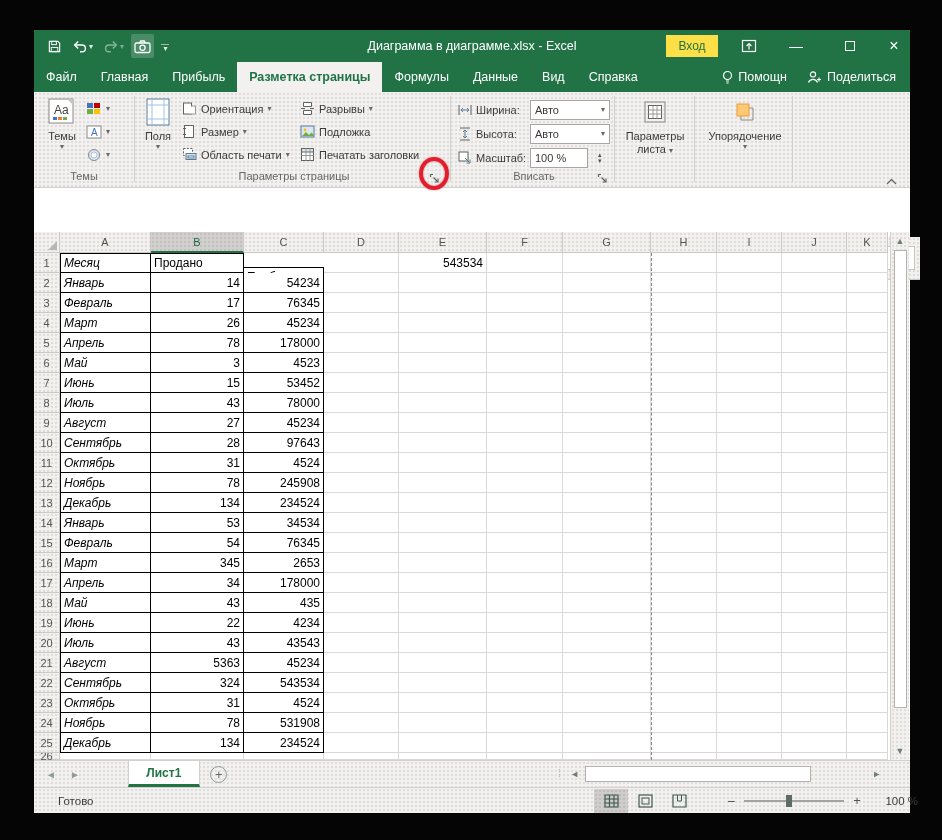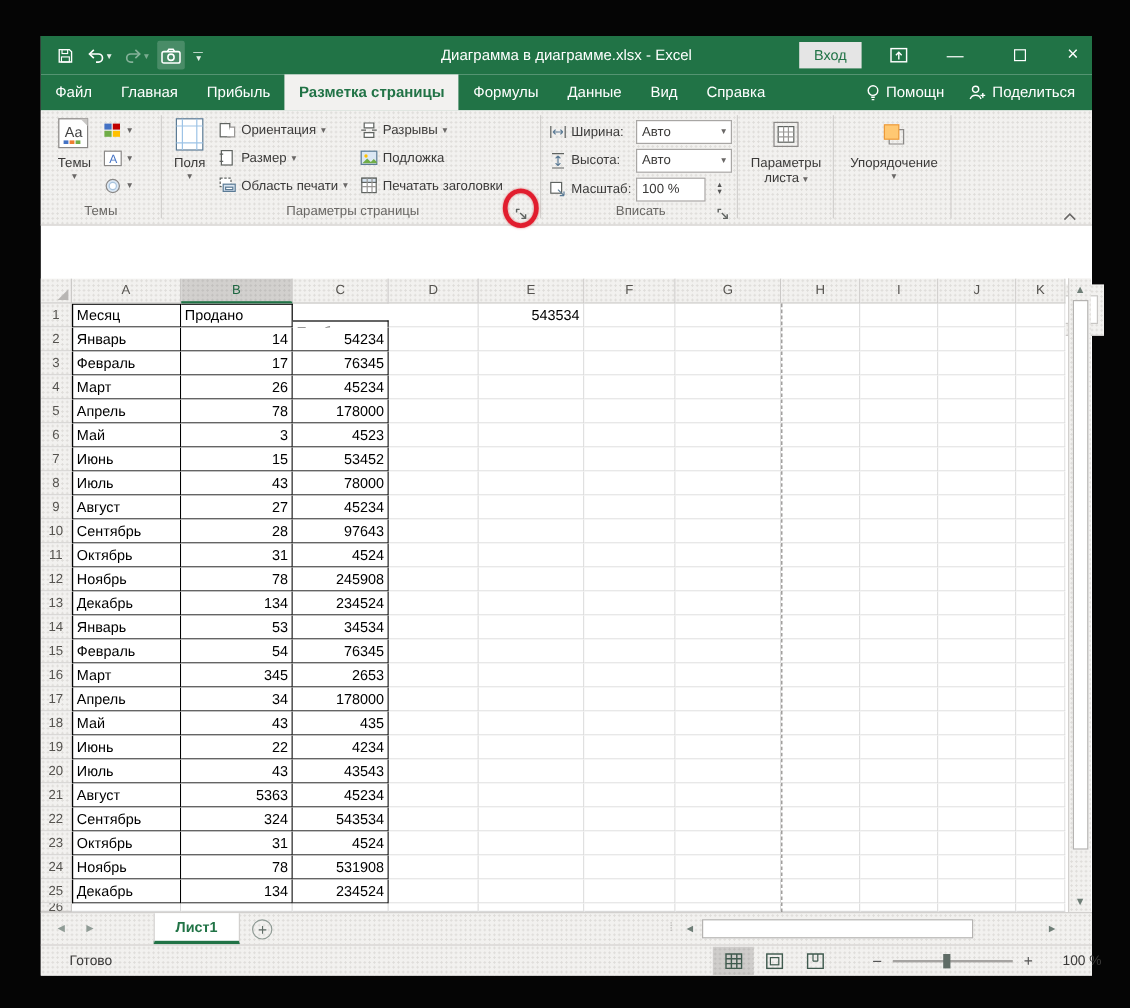--- a/index.html
+++ b/index.html
@@ -15,21 +15,21 @@
 
   
   .titlebar{position:absolute;left:0;top:0;width:100%;height:32px;background:var(--green);display:flex;align-items:center;color:#fff;}
   .qat{display:flex;align-items:center;gap:4px;padding-left:10px;}
   .qat .qbtn{display:flex;align-items:center;justify-content:center;height:24px;padding:0 3px;}
   .qat svg{display:block;}
   .qat .drop{font-size:8px;color:#e4efe9;margin-left:1px;}
   .qbtn.pressed{background:rgba(255,255,255,.18);border-radius:2px;}
   .qbtn.dim{opacity:.45;}
   .title{position:absolute;left:50%;transform:translateX(-50%);font-size:12.5px;color:#fff;white-space:nowrap;}
-  .signin{position:absolute;left:632px;top:5px;width:52px;height:22px;background:#e5e5e5;color:var(--green);font-size:12px;display:flex;align-items:center;justify-content:center;}
+  .signin{position:absolute;left:632px;top:5px;width:52px;height:22px;background:#fde047;color:var(--green);font-size:12px;display:flex;align-items:center;justify-content:center;}
   .wctl{position:absolute;top:0;height:32px;display:flex;align-items:center;justify-content:center;color:#fff;}
   .wc-ribbon{left:700px;width:30px;}
   .wc-min{left:742px;width:40px;font-size:14px;}
   .wc-max{left:796px;width:40px;}
   .wc-max .box{width:10px;height:10px;border:1px solid #fff;}
   .wc-close{left:844px;width:32px;font-size:16px;}
 
   
   .tabrow{position:absolute;left:0;top:32px;width:100%;height:30px;background:var(--green);display:flex;align-items:stretch;color:#fff;font-size:12.5px;}
   .rtab{display:flex;align-items:center;padding:0 12px;white-space:nowrap;}
@@ -77,21 +77,21 @@
   .chead{height:21px;display:flex;align-items:center;justify-content:center;font-size:11px;color:#55534f;border-right:1px solid var(--hline);border-bottom:1px solid var(--hline);}
   .chead.sel{background-color:#d2d0ce;background-image:radial-gradient(circle,#c2c0be .8px,transparent .95px);background-size:4px 4px;border-bottom:2px solid var(--green);color:#1e6641;}
   .rows{position:absolute;left:0;top:21px;}
   .row{display:flex;}
   .rhead{width:26px;display:flex;align-items:center;justify-content:center;font-size:11px;color:#55534f;border-right:1px solid var(--hline);border-bottom:1px solid var(--hline);}
   .cell{display:flex;align-items:center;font-size:12px;color:#000;border-right:1px solid var(--grid);border-bottom:1px solid var(--grid);padding:0 3px;overflow:hidden;white-space:nowrap;background:#fff;}
   .cell.al{justify-content:flex-start;}
   .cell.ar{justify-content:flex-end;}
   .cell.bk-r{border-right-color:#000;}
   .cell.bk-b{border-bottom-color:#000;}
-  .cell.bk-l{border-left:1px solid #000;}
+  .cell.bk-l{border-left:1px solid #000;font-style:italic;}
   .cell.bk-t{border-top:1px solid #000;}
   .pagebreak{position:absolute;left:617px;top:21px;width:0;height:507px;border-left:1px dashed #8a8886;}
 
   
   .vscroll{position:absolute;left:856px;top:202px;width:19px;height:528px;border-left:1px solid var(--line);display:flex;flex-direction:column;align-items:center;}
   .varrow{height:18px;width:100%;display:flex;align-items:center;justify-content:center;color:#6e7d76;font-size:9px;}
   .vthumb{width:13px;height:458px;background:#fff;border:1px solid #b5b3b1;}
   .vtrack{flex:1;}
   .sheetbar{position:absolute;left:0;top:730px;width:100%;height:27px;border-top:1px solid var(--line);display:flex;align-items:stretch;}
   .navarrows{display:flex;align-items:center;gap:14px;padding:0 12px;color:#8f9b95;font-size:10px;}

